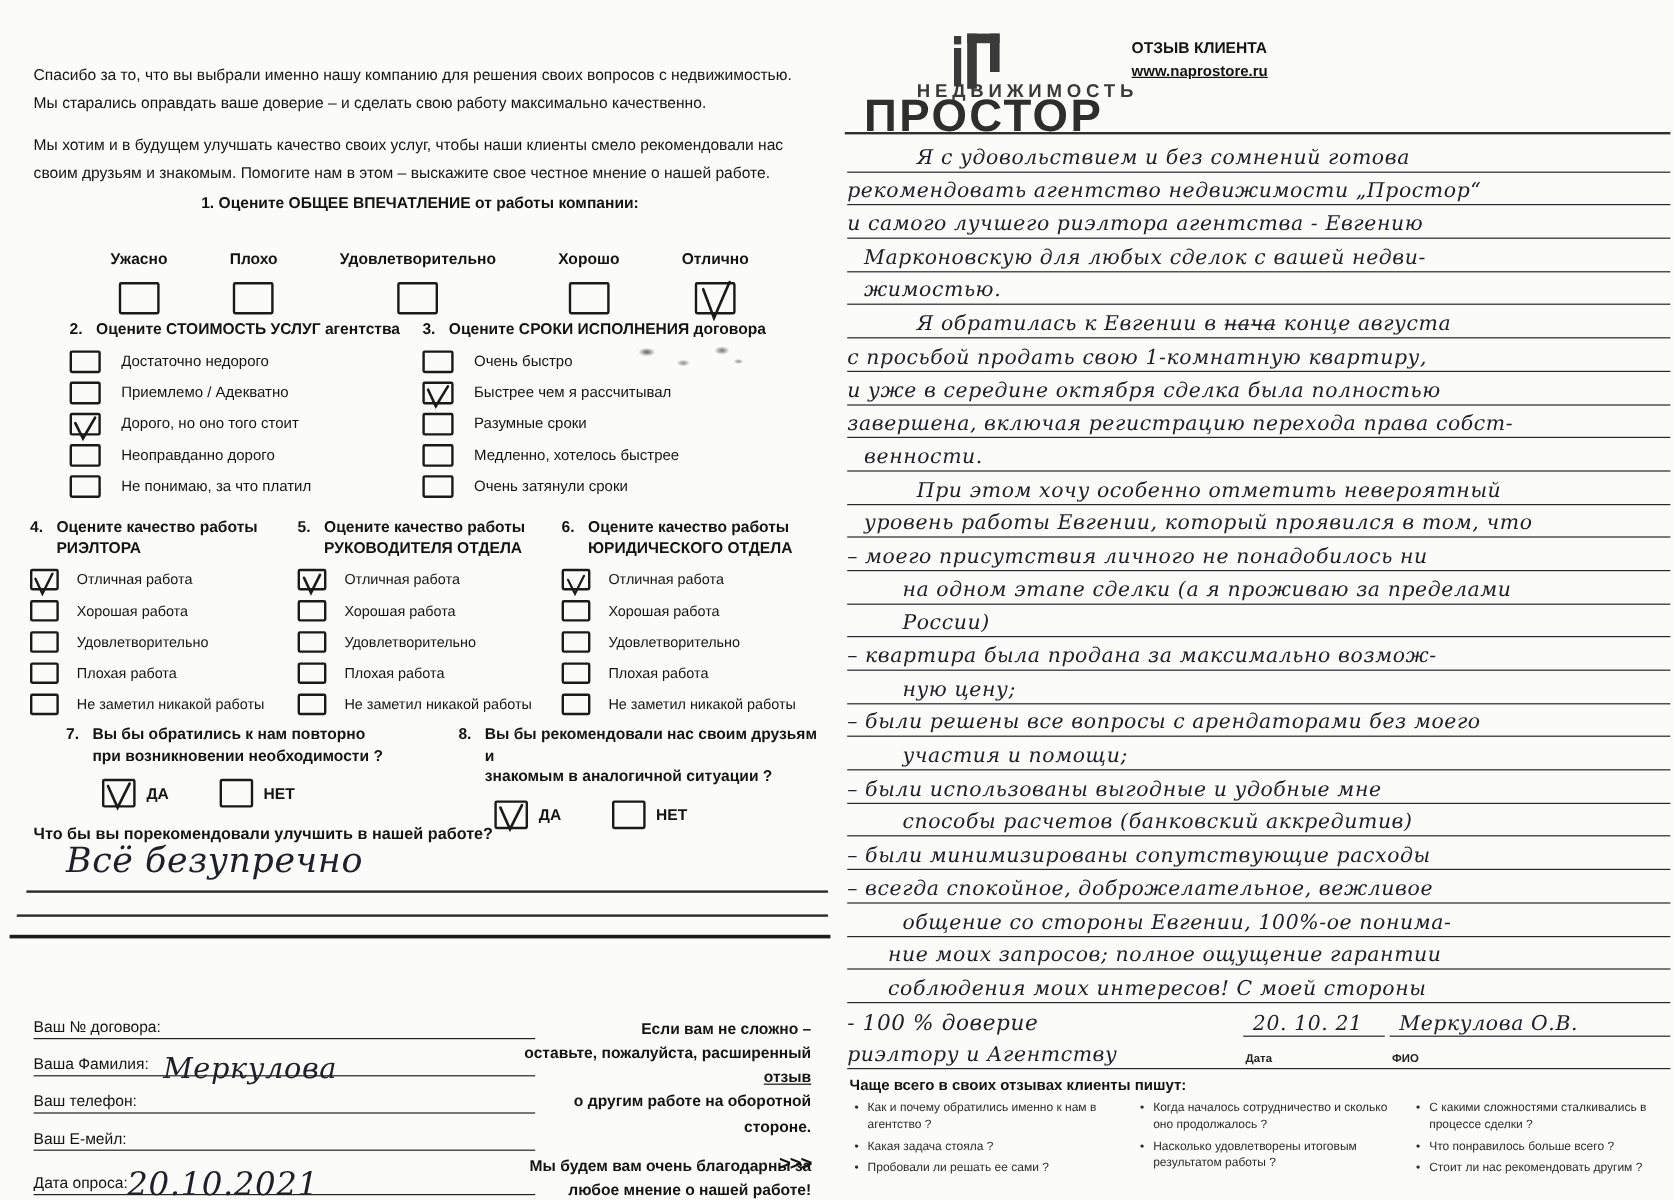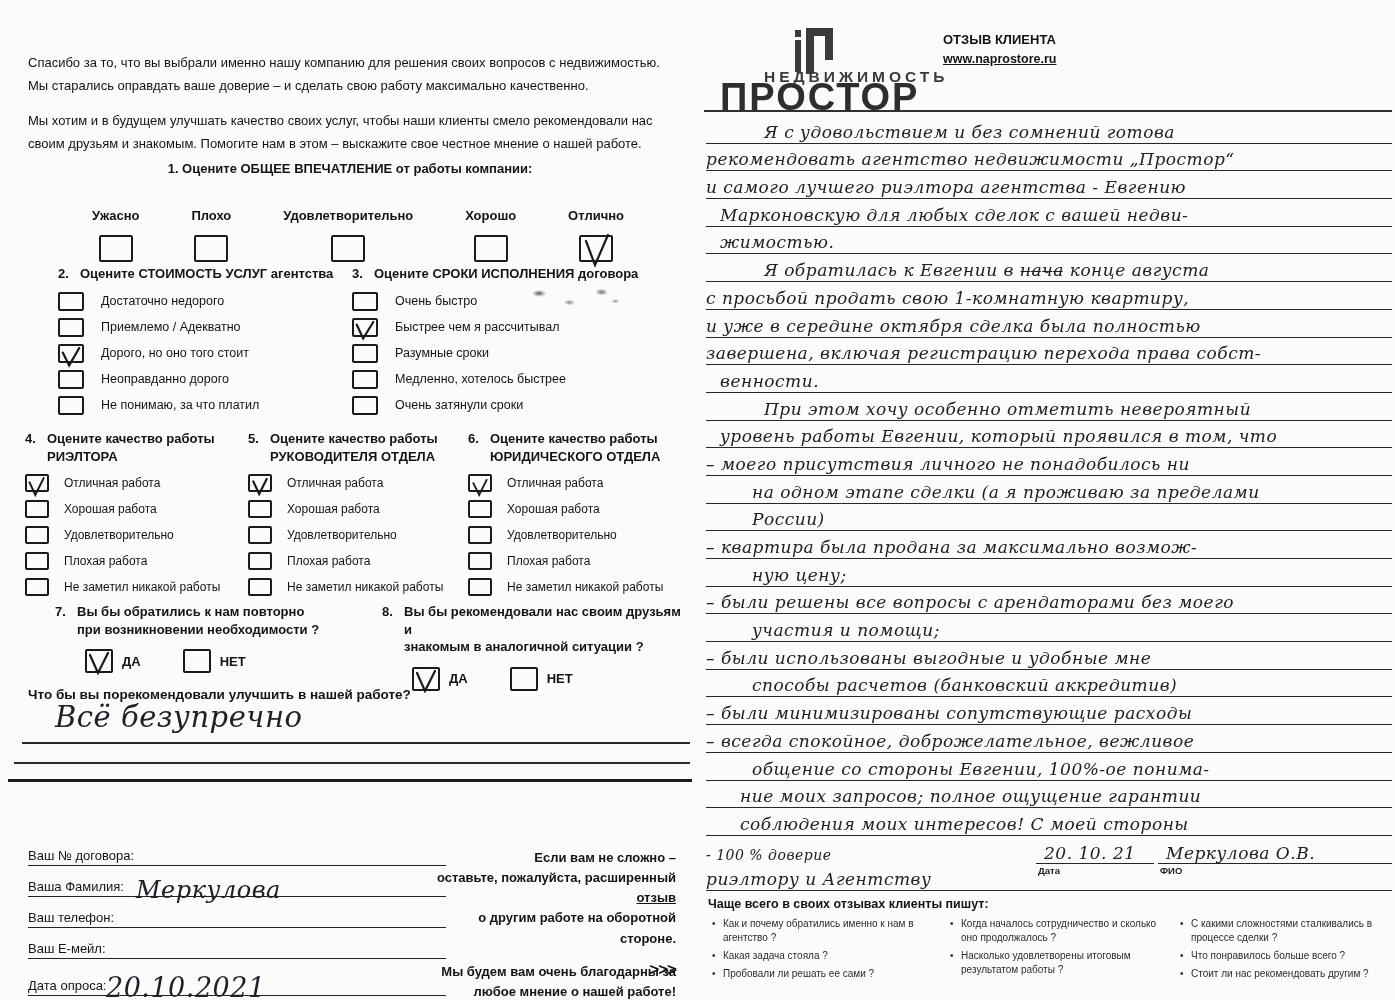--- a/index.html
+++ b/index.html
@@ -63,24 +63,24 @@
   .rhead .w{font-weight:bold;text-decoration:underline;}
   .rp-hr{position:absolute;left:4px;top:110px;width:688px;border-bottom:2px solid #2f2f2f;}
   .rlines{position:absolute;left:6px;top:116px;width:686px;}
   .rl{height:27.7px;box-sizing:border-box;border-bottom:1.6px solid #26262b;display:flex;align-items:flex-end;
       font-size:17px;white-space:nowrap;overflow:visible;padding-bottom:1px;}
   .rl.indp{padding-left:58px;}
   .rl.indc{padding-left:46px;}
   .rl.indc2{padding-left:34px;}
   .rl.inds{padding-left:14px;}
   .rl27{height:27.7px;position:relative;border-bottom:none;}
-  .rl27 .lt{position:absolute;left:0;bottom:1px;font-size:14px;}
+  .rl27 .lt{position:absolute;left:0;bottom:1px;font-size:18px;}
   .sigblock{position:absolute;bottom:0;height:27.7px;box-sizing:border-box;border-bottom:1.6px solid #26262b;}
   .sigblock .sv{position:absolute;left:8px;bottom:0;font-size:17px;white-space:nowrap;}
-  .sigblock .sl{position:absolute;left:2px;top:100%;margin-top:2px;font-size:9.5px;font-weight:bold;
+  .sigblock .sl{position:absolute;left:2px;top:100%;margin-top:14px;font-size:9.5px;font-weight:bold;
                 font-family:"Liberation Sans",sans-serif;font-style:normal;color:#222;letter-spacing:0;}
   #sig-date{left:330px;width:118px;}
   #sig-fio{left:452px;width:234px;}
   .rfoot-h{position:absolute;left:8px;top:897px;font-size:12.5px;font-weight:bold;}
   .rfoot{position:absolute;left:10px;top:917px;width:682px;display:flex;}
   .rcol{font-size:10px;line-height:1.4;color:#2c2c2c;}
   .rcol .it{position:relative;padding-left:13px;margin-bottom:4px;}
   .rcol .it::before{content:"•";position:absolute;left:2px;}
   #rcol1{width:222px;margin-right:16px;}
   #rcol2{width:212px;margin-right:18px;}

